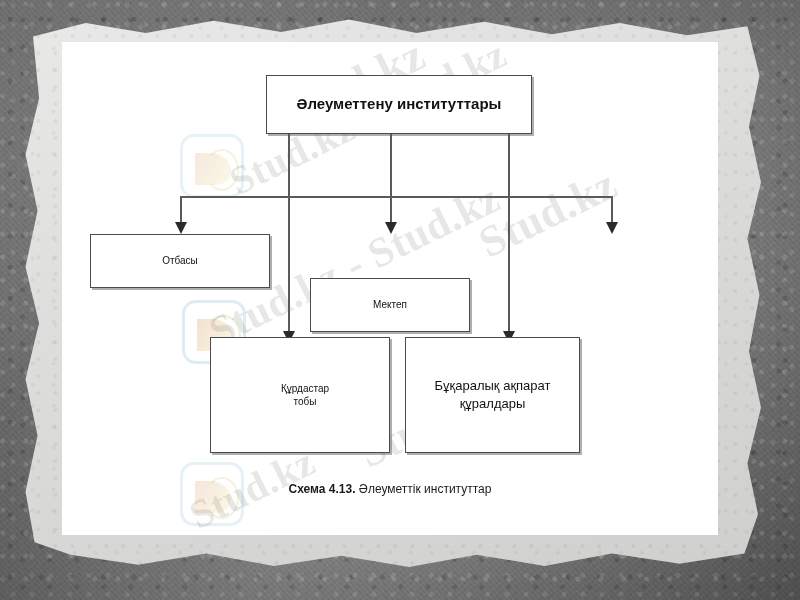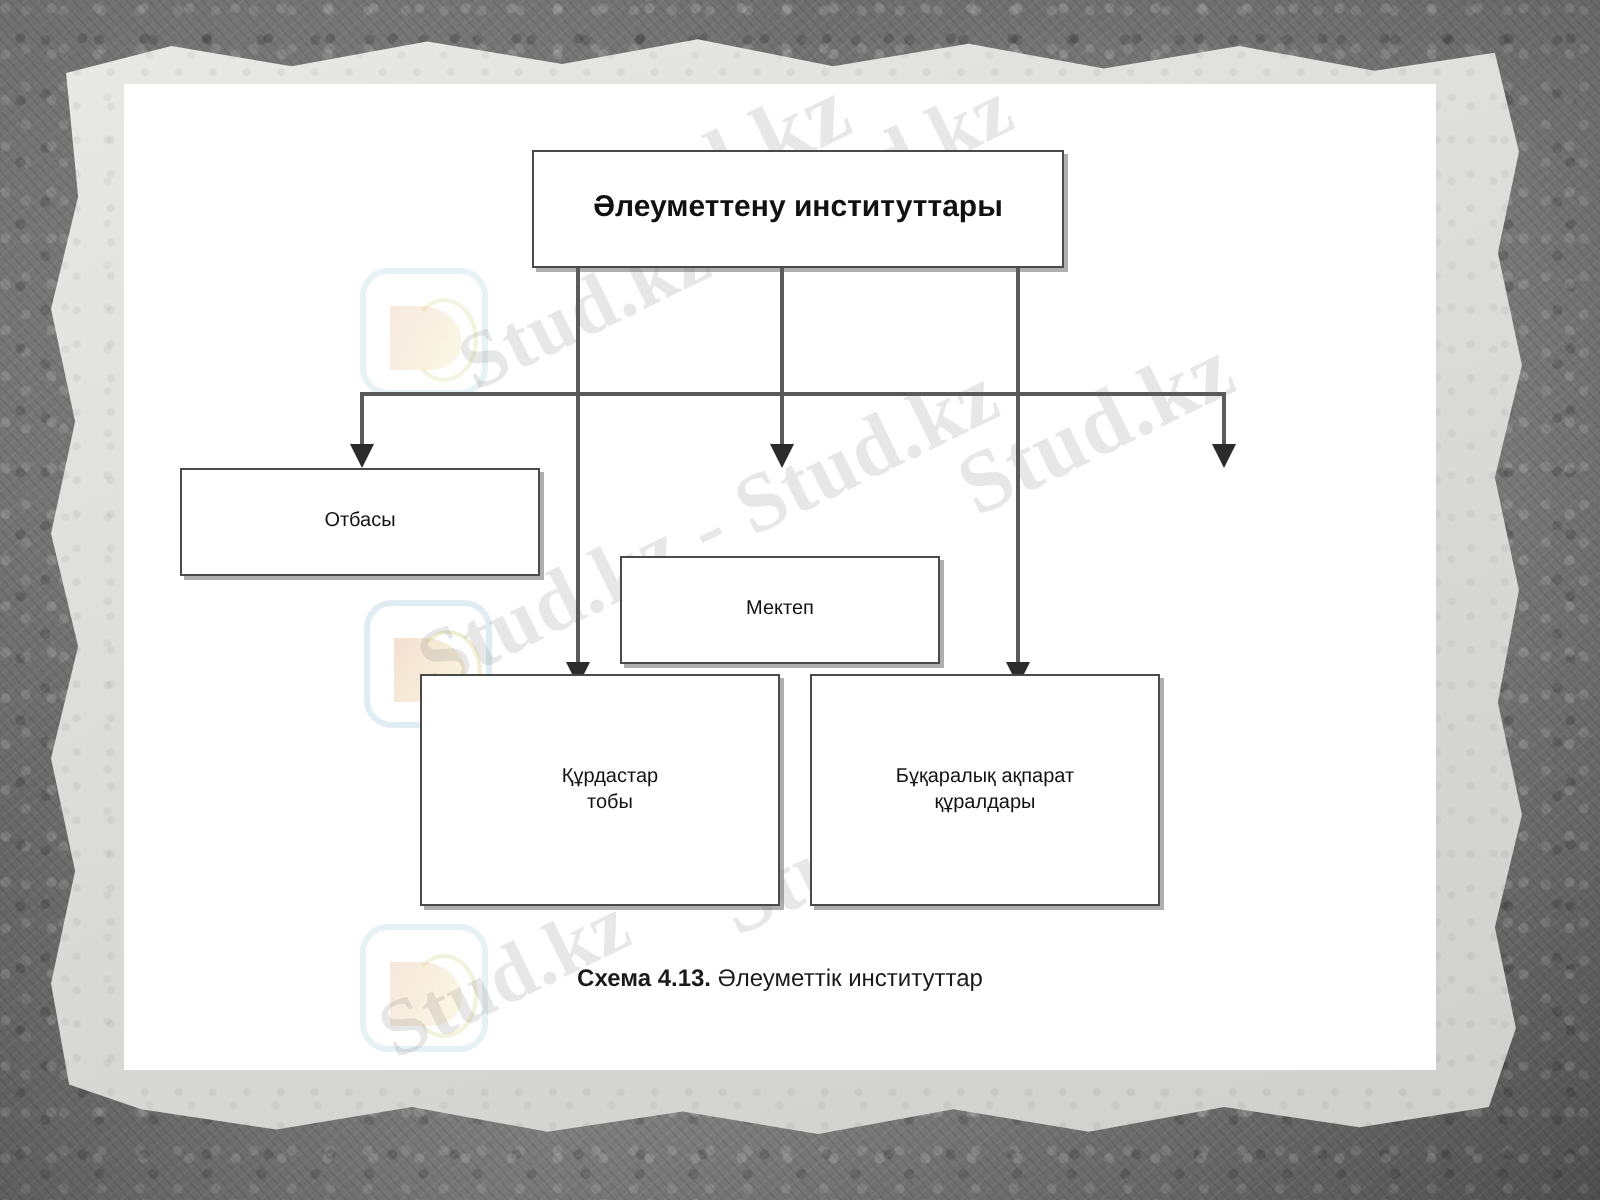--- a/index.html
+++ b/index.html
@@ -139,21 +139,21 @@
     align-items: center;
     justify-content: center;
     text-align: center;
     color: #111111;
     font-family: "Liberation Sans", sans-serif;
     font-size: 10px;
     line-height: 1.35;
     padding: 4px 8px;
   }
   .node.top   { font-weight: 700; font-size: 15px; }
-  .node.wide-text { font-size: 10px; }
+  .node.wide-text { font-size: 13px; }
 
   .ln {
     position: absolute;
     background: #5a5a5a;
   }
   .ln.v { width: 2px; }
   .ln.h { height: 2px; }
 
   .arrow {
     position: absolute;

